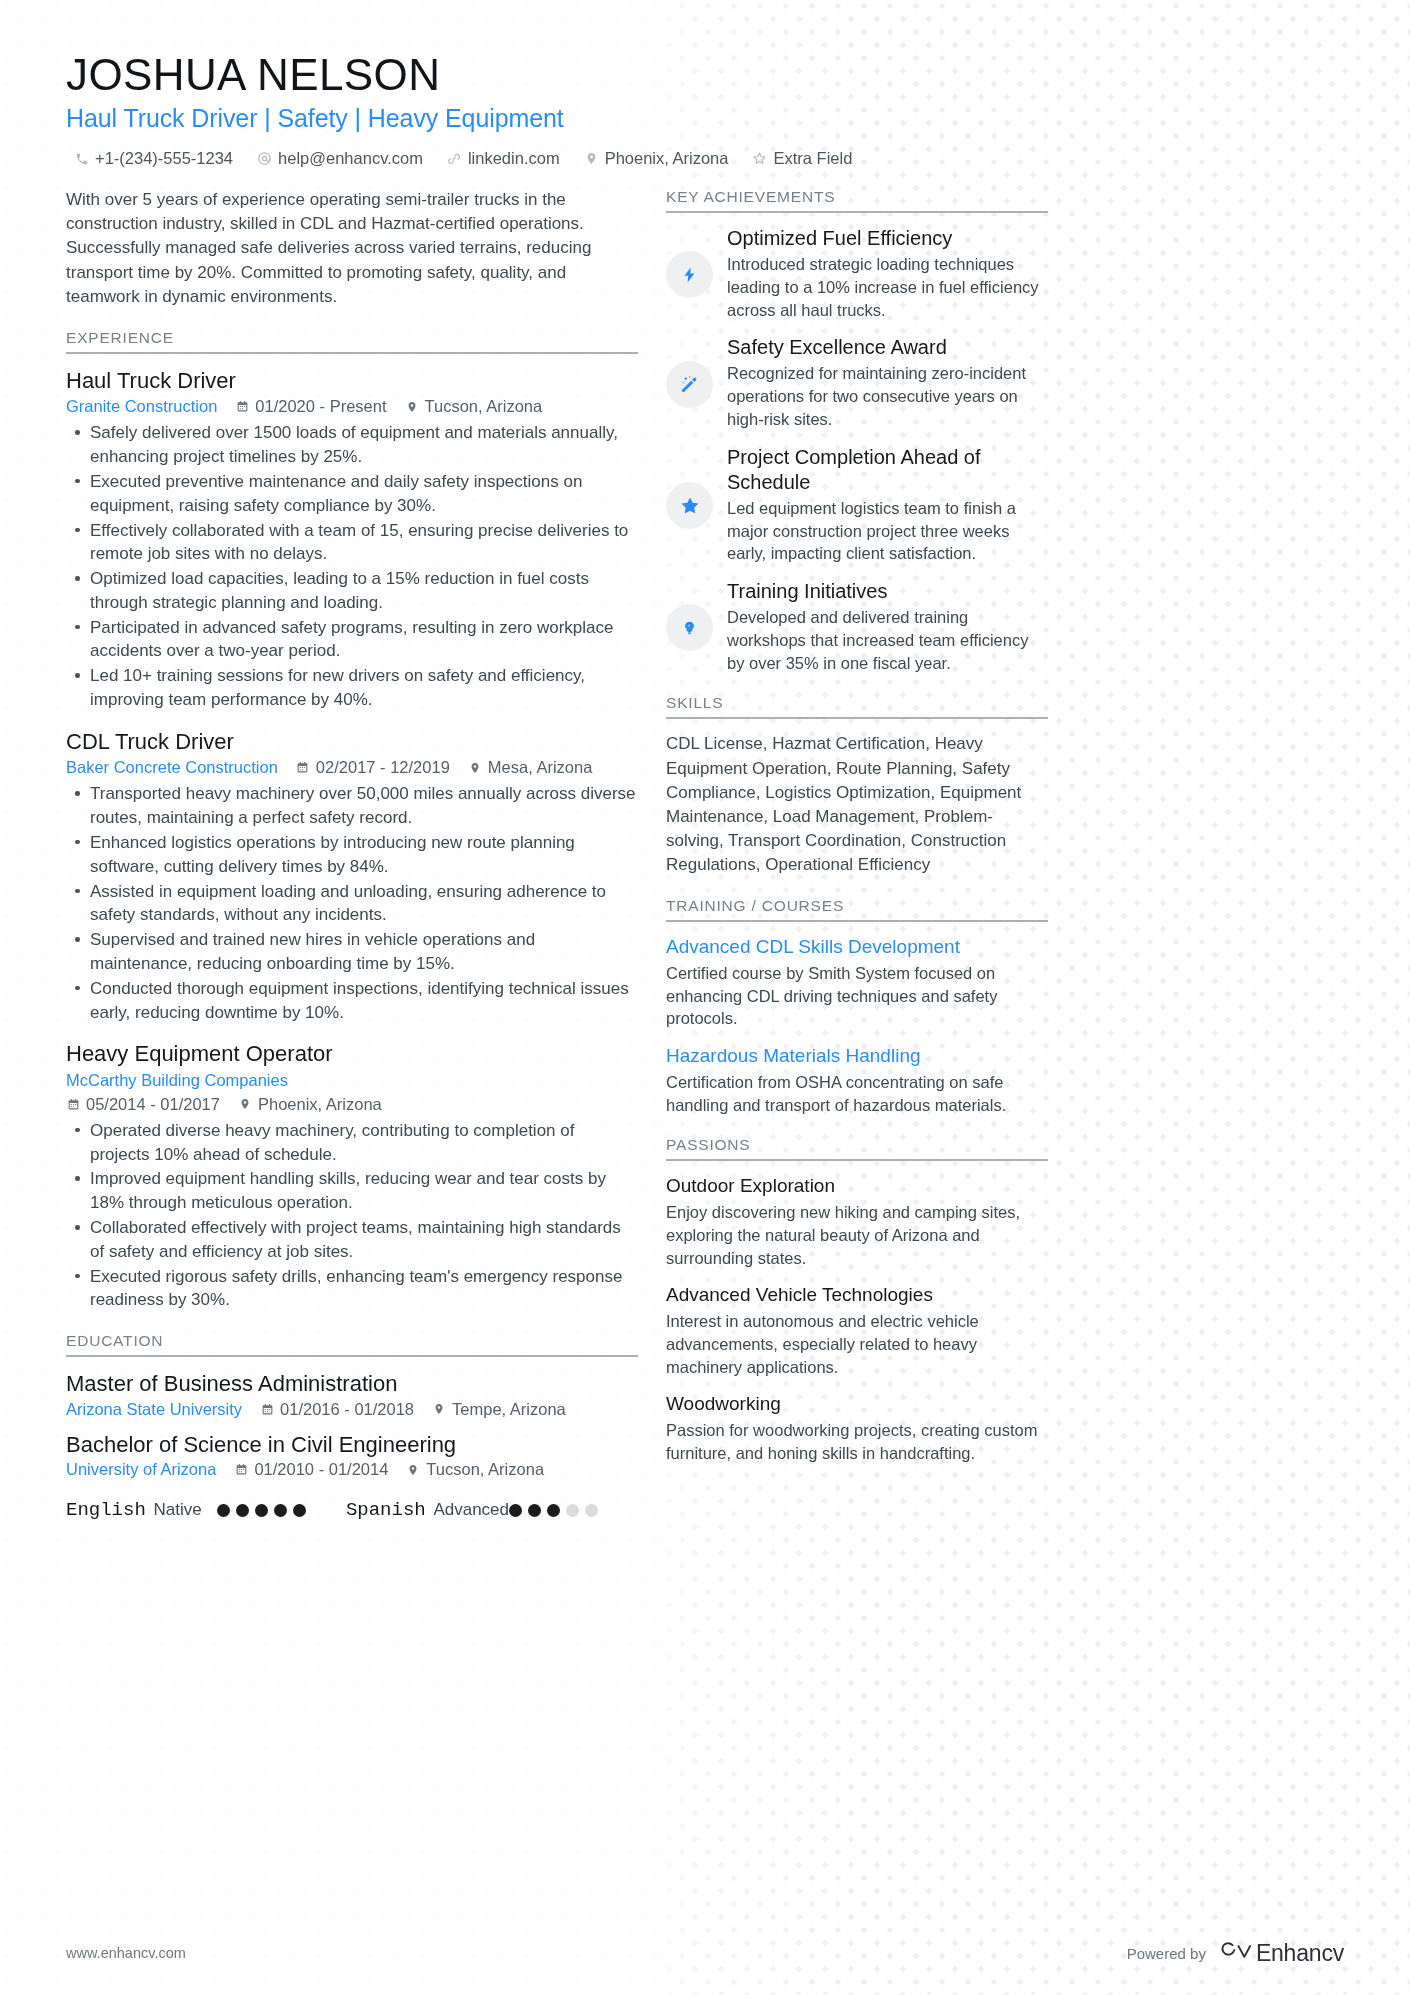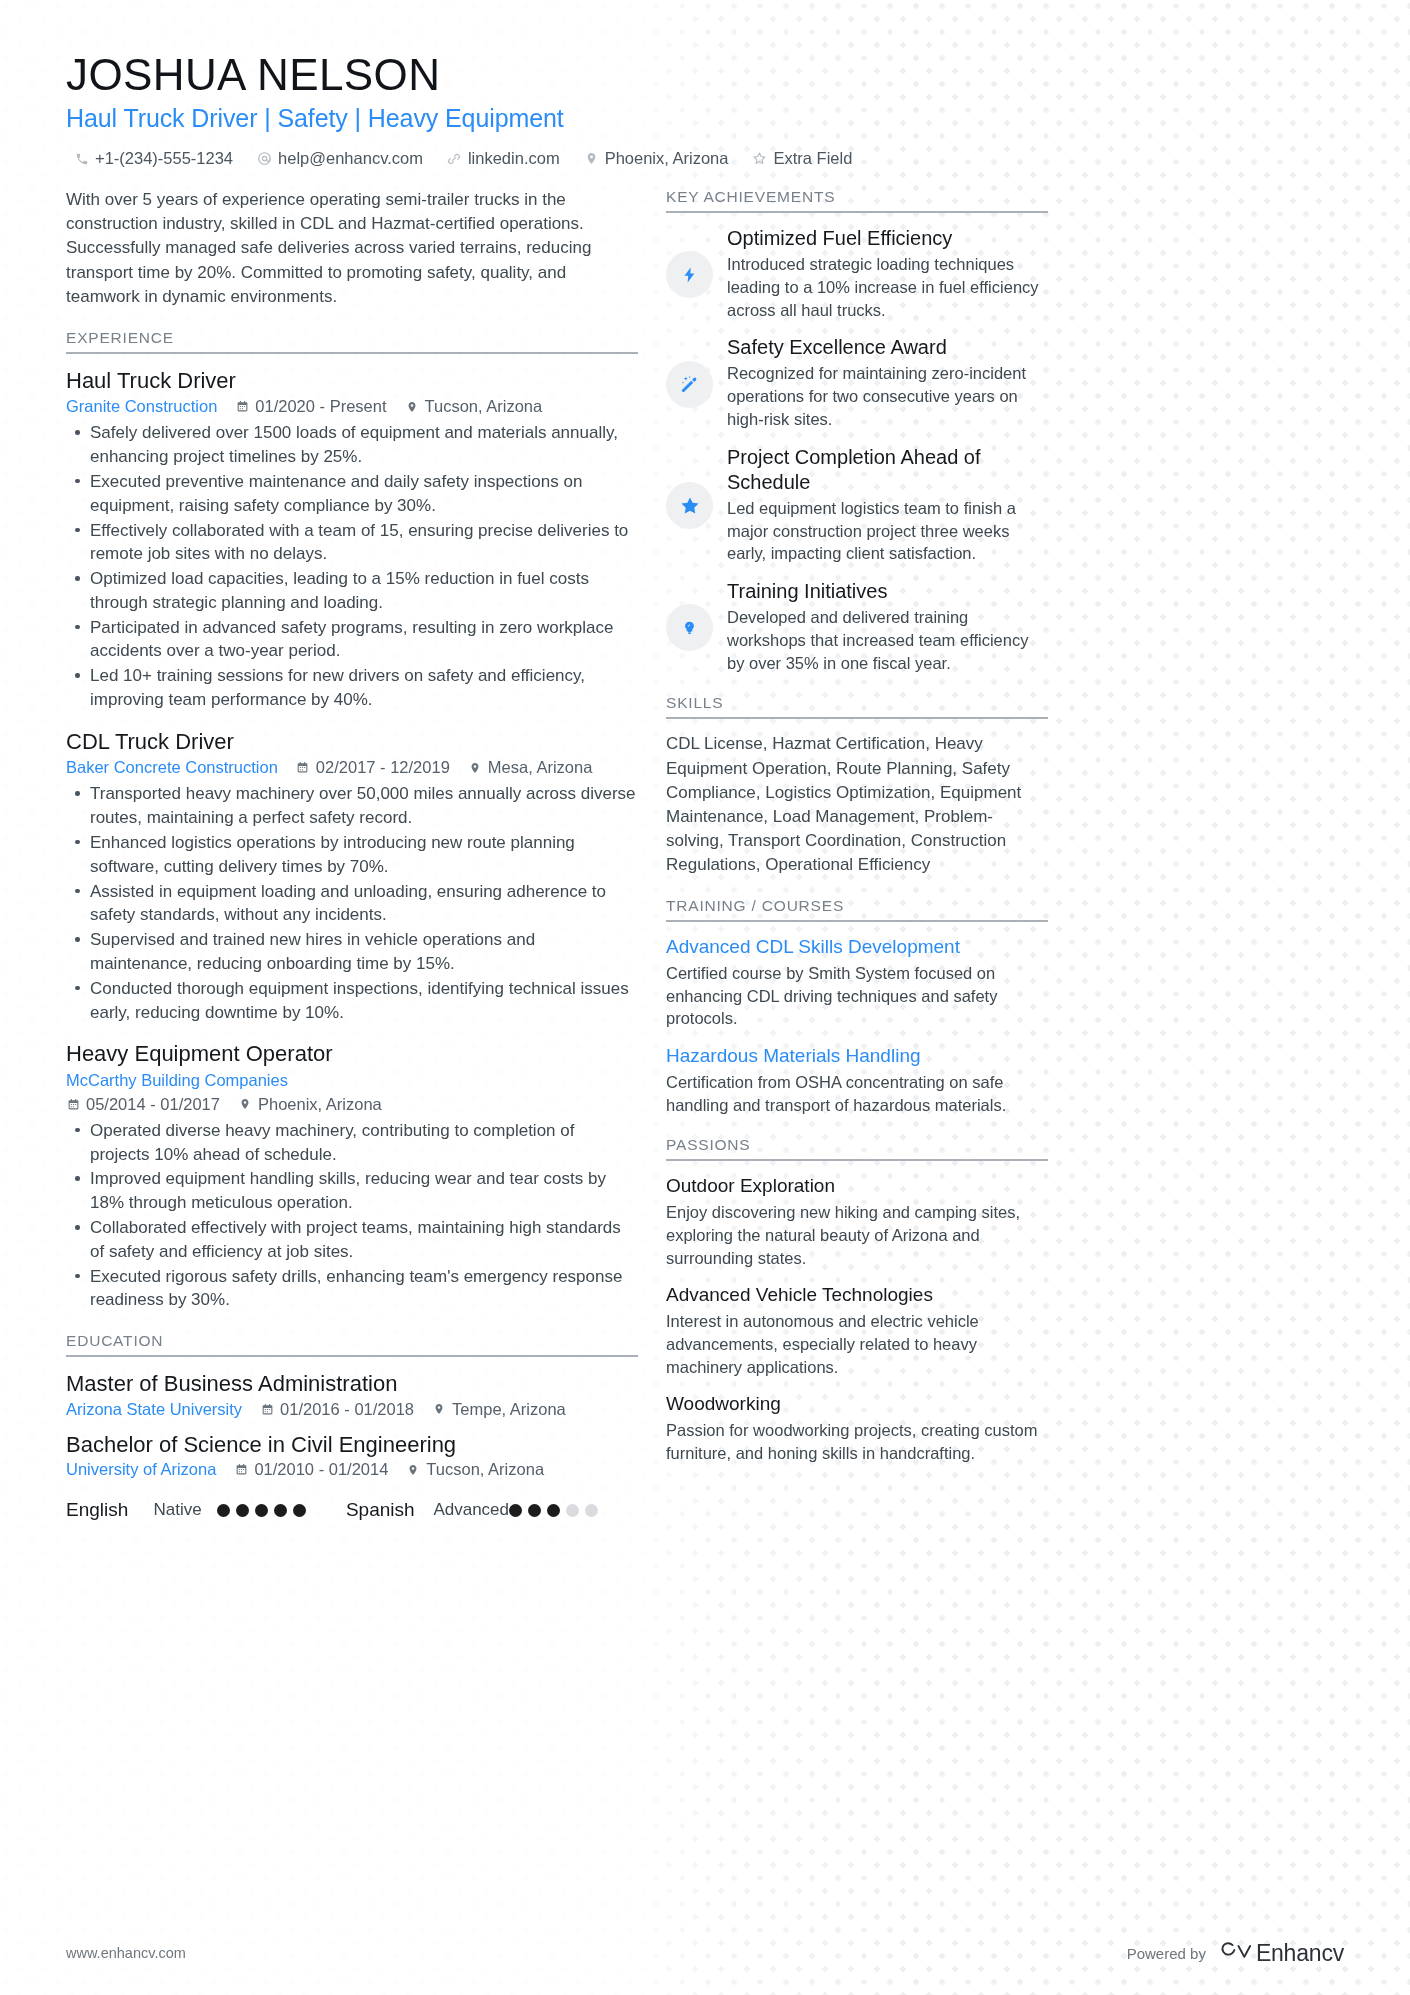--- a/index.html
+++ b/index.html
@@ -195,20 +195,21 @@
   .lang-row {
     display: flex;
     align-items: center;
     font-size: 18px;
     margin-top: 10px;
   }
   .lang-name {
     color: #15191d;
     width: 160px;
     font-size: 19px;
+    font-family: Liberation Mono, monospace;
   }
   .lang-level {
     color: #3e4950;
     width: 116px;
     font-size: 17px;
   }
   .dots { display: flex; gap: 6px; align-items: center; margin-right: 40px;}
   .dot { width: 13px; height: 13px; border-radius: 50%; background: #1c1c1c; }
   .dot.empty { background: #d9dbde; }
 
@@ -417,21 +418,21 @@
                 <span class="ic">
                   <svg width="12" height="14" viewBox="0 0 24 24" fill="currentColor">
                       <path d="M12 2c-3.9 0-7 3.1-7 7 0 5.2 7 13 7 13s7-7.8 7-13c0-3.9-3.1-7-7-7zm0 9.6a2.6 2.6 0 1 1 0-5.2 2.6 2.6 0 0 1 0 5.2z"></path>
                     </svg>
                 </span>
                 <span>Mesa, Arizona</span>
               </span>
             </div>
             <ul class="bullets">
               <li>Transported heavy machinery over 50,000 miles annually across diverse routes, maintaining a perfect safety record.</li>
-              <li>Enhanced logistics operations by introducing new route planning software, cutting delivery times by 70%.</li>
+              <li>Enhanced logistics operations by introducing new route planning software, cutting delivery times by 84%.</li>
               <li>Assisted in equipment loading and unloading, ensuring adherence to safety standards, without any incidents.</li>
               <li>Supervised and trained new hires in vehicle operations and maintenance, reducing onboarding time by 15%.</li>
               <li>Conducted thorough equipment inspections, identifying technical issues early, reducing downtime by 10%.</li>
             </ul>
           </div>
 
           <div class="entry">
             <div class="entry-title">Heavy Equipment Operator</div>
             <div class="entry-meta">
               <span class="entry-org">McCarthy Building Companies</span>

